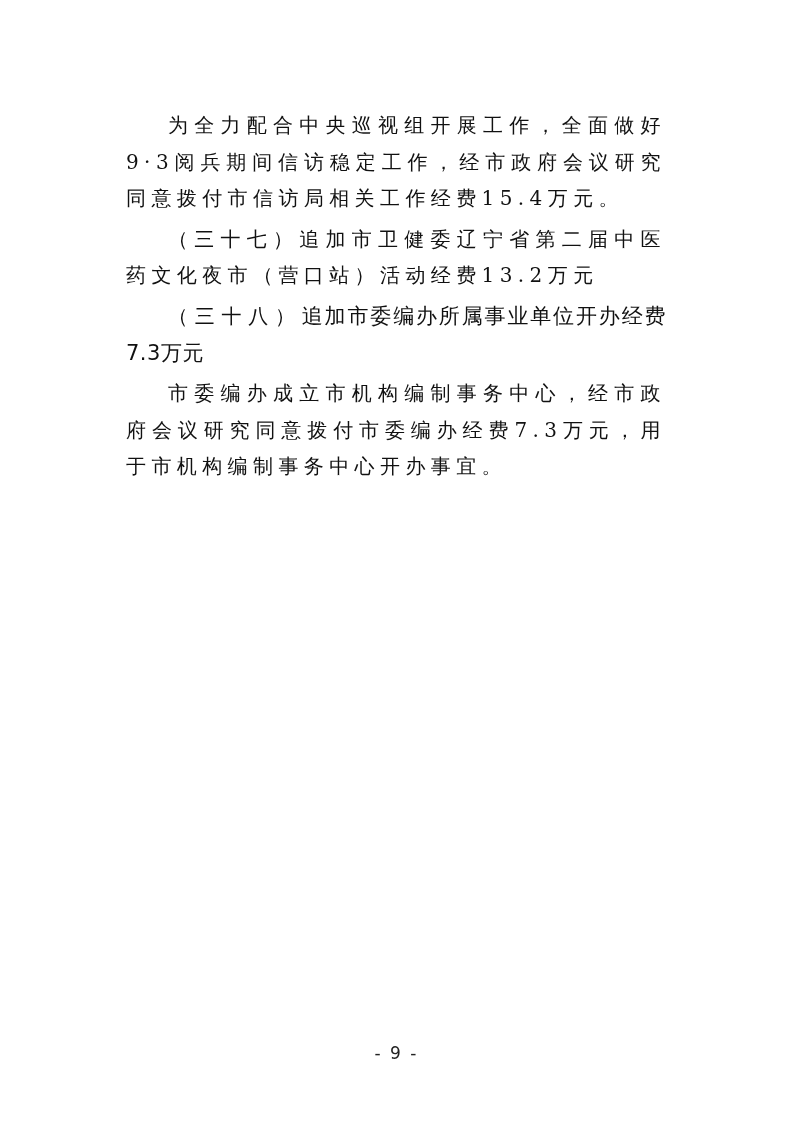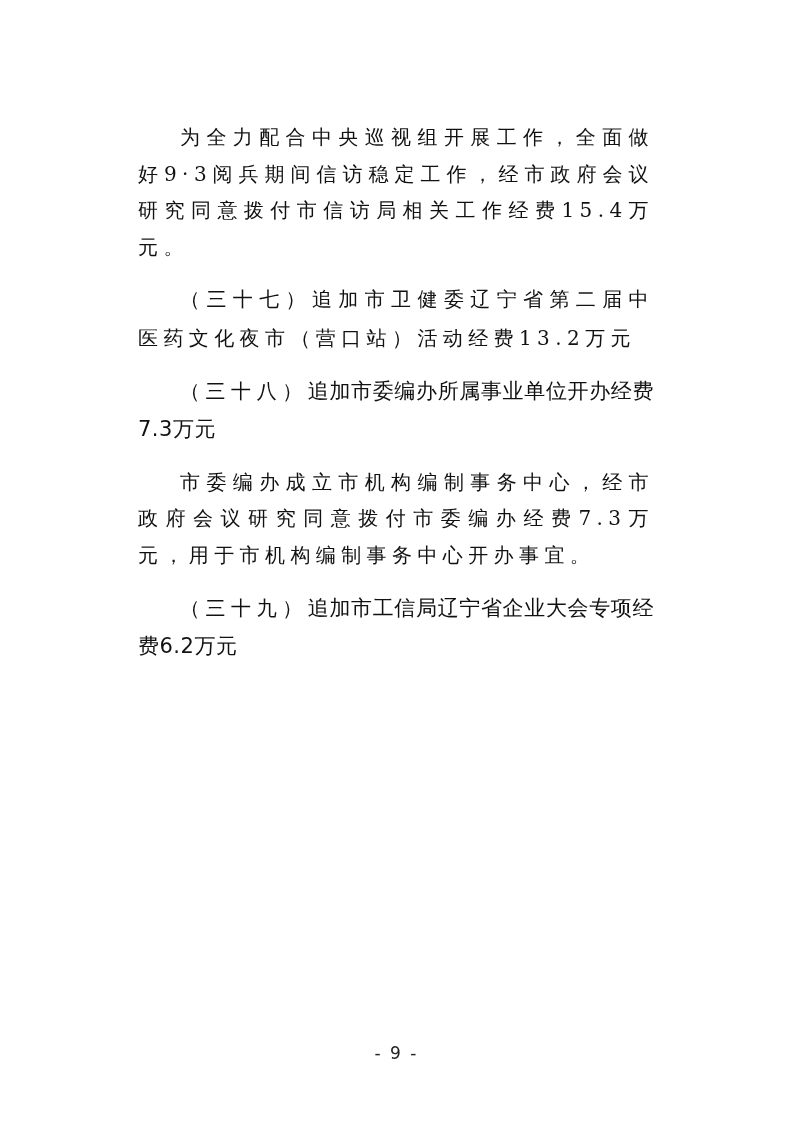--- a/index.html
+++ b/index.html
@@ -15,30 +15,30 @@
     font-family: "DejaVu Serif", "Liberation Serif", serif;
     color: #111111;
   }
   .page {
     position: absolute;
     left: 122px;
     top: 103px;
     width: 548px;
   }
   .para {
-    margin: 16px;
+    margin: 4px;
     font-size: 20px;
     line-height: 36.6px;
     letter-spacing: 5.4px;
     text-align: justify;
     text-align-last: left;
   }
   .indent { text-indent: 42px; }
   .heading .hnum {
-    font-family: Liberation Mono, monospace;
+    font-family: Liberation Serif, serif;
   }
   .heading .htitle-bold {
     font-family: "DejaVu Sans", "Liberation Sans", sans-serif;
     letter-spacing: 0.5px;
     font-size: 21px;
   }
   .footer {
     position: absolute;
     left: 0;
     width: 793px;
@@ -61,22 +61,19 @@
     <span class="hnum">（三十七）</span><span>追加市卫健委辽宁省第二届中医药文化夜市（营口站）活动经费13.2万元</span>
   </p>
 
 
   <p class="para indent heading">
     <span class="hnum">（三十八）</span><span class="htitle-bold">追加市委编办所属事业单位开办经费7.3万元</span>
   </p>
 
   <p class="para indent">市委编办成立市机构编制事务中心，经市政府会议研究同意拨付市委编办经费7.3万元，用于市机构编制事务中心开办事宜。</p>
 
-  <p class="para indent heading">
-    <span class="hnum">（三十九）</span><span class="htitle-bold">追加市工信局辽宁省企业大会专项经费6.2万元</span>
-  </p>
 
 
 
 
 </div>
 
 <div class="footer">- 9 -</div>
 
 </body></html>

